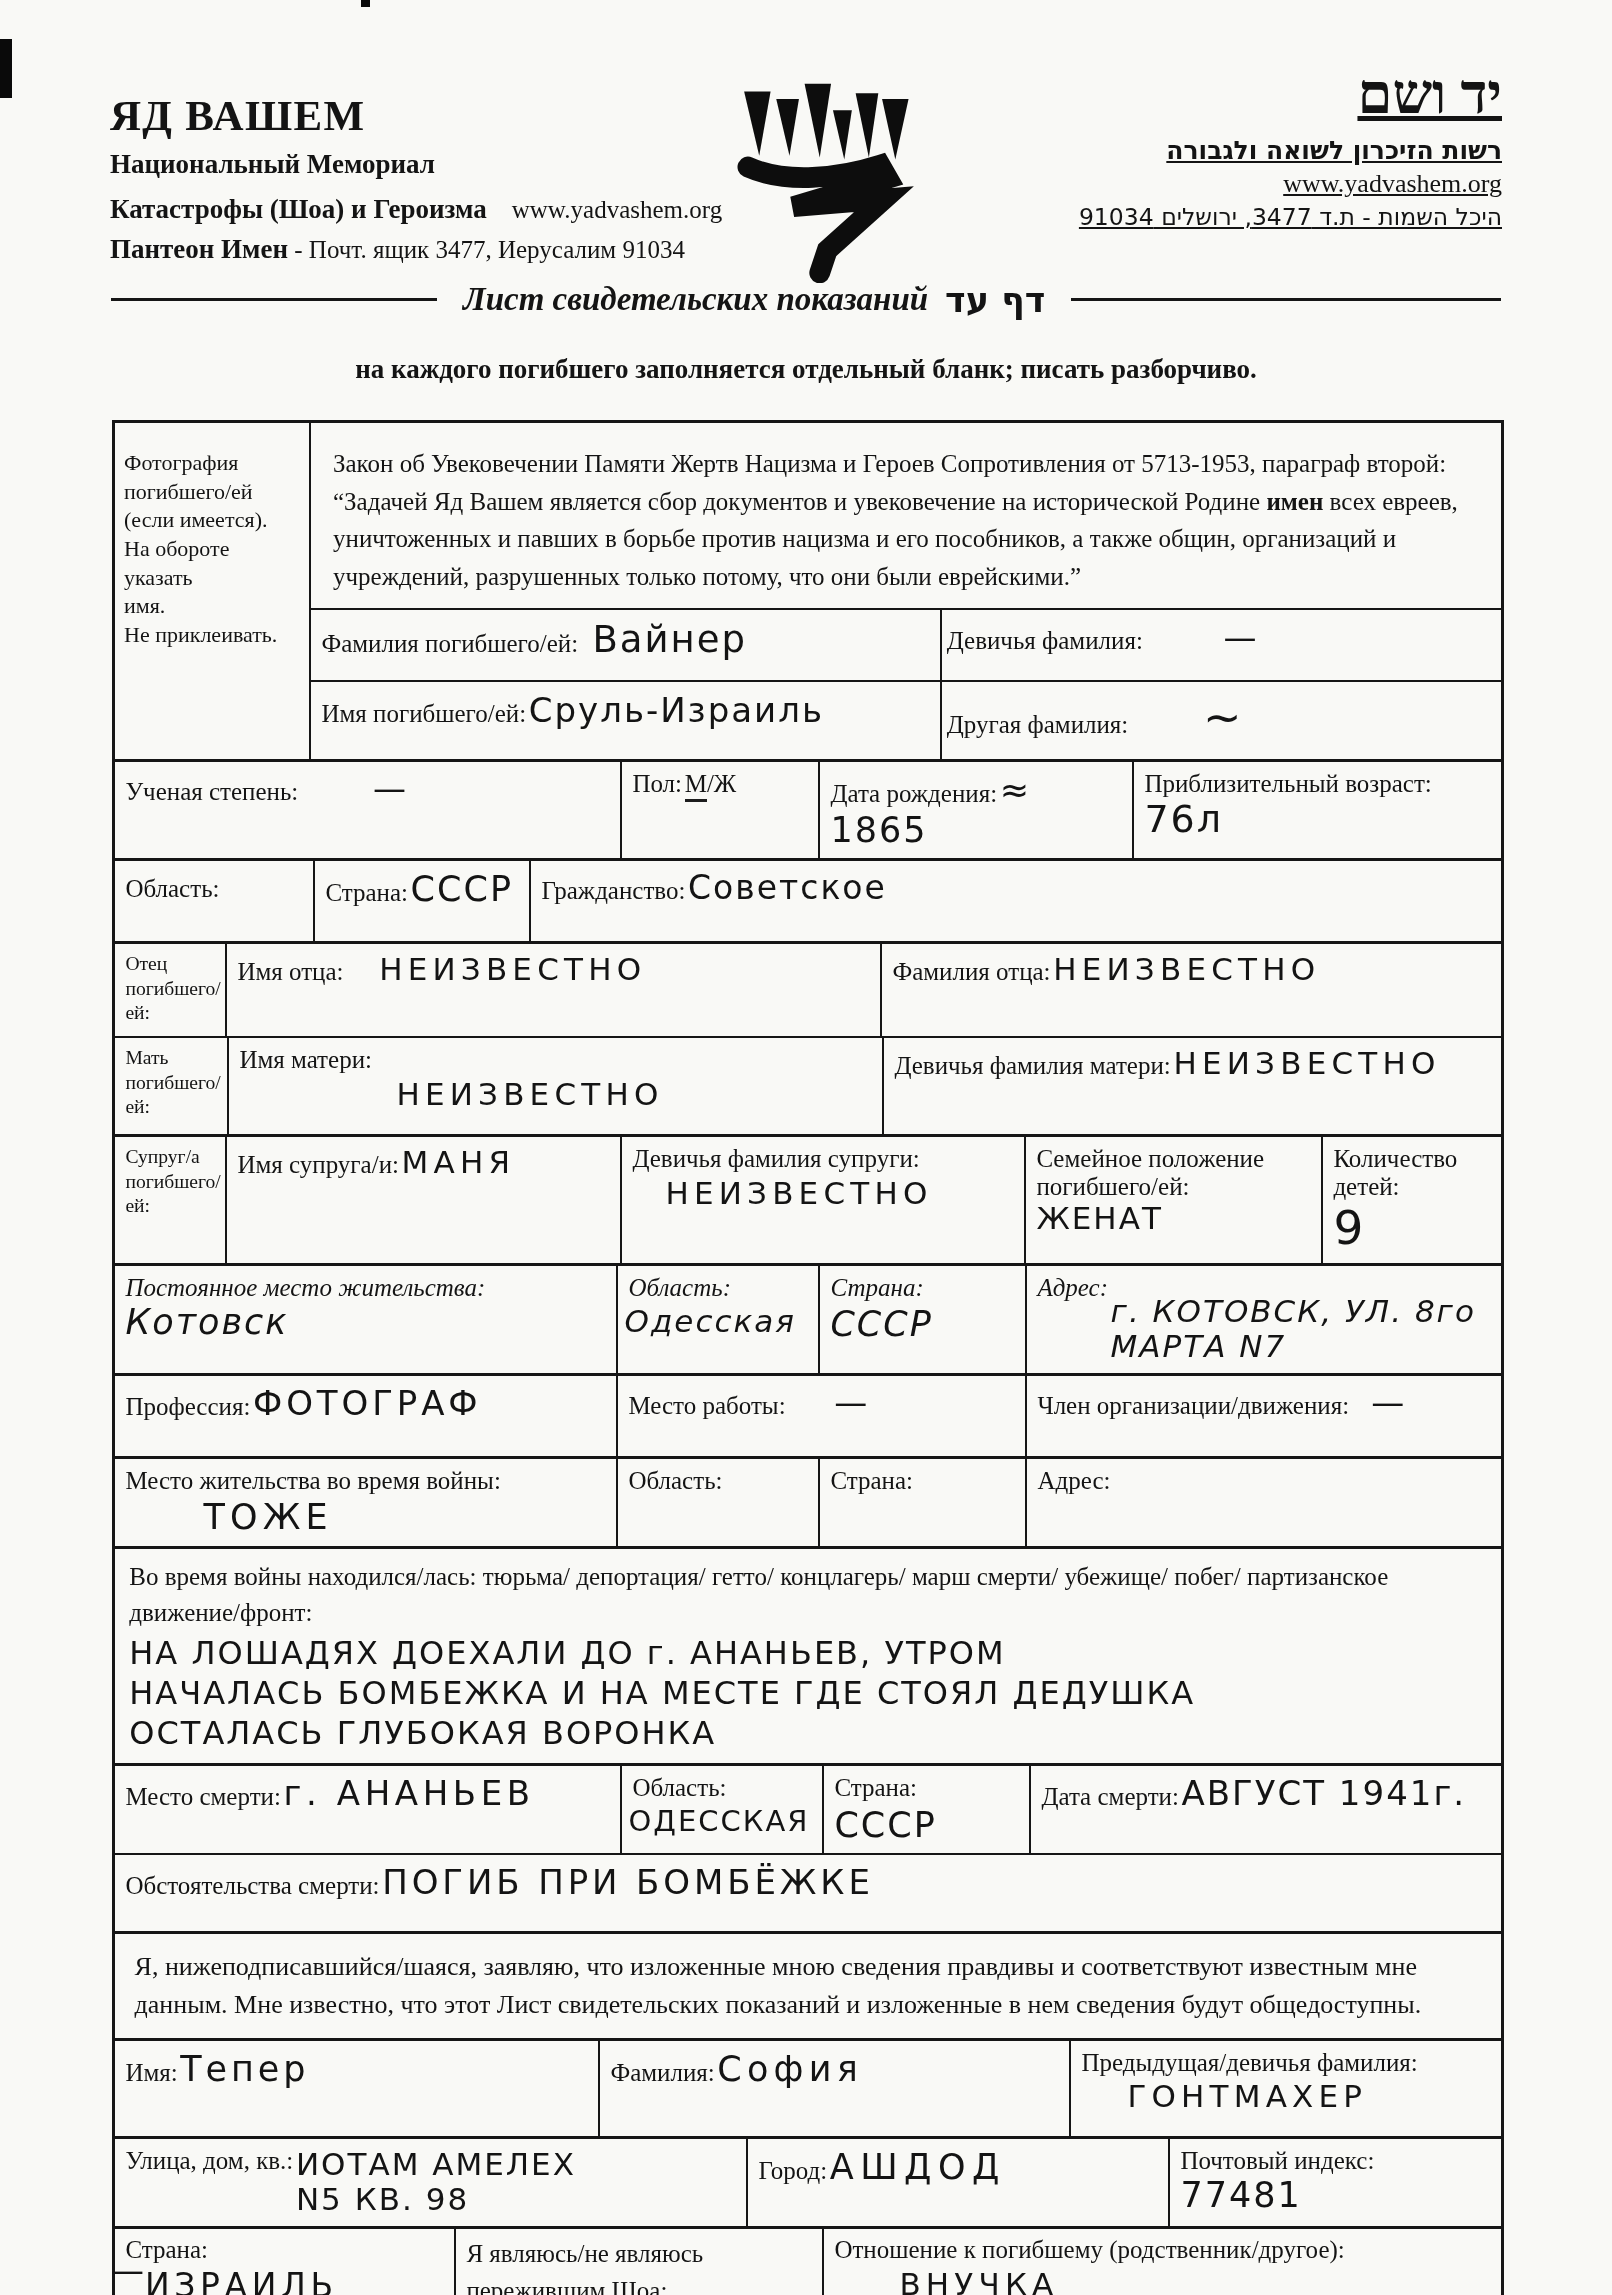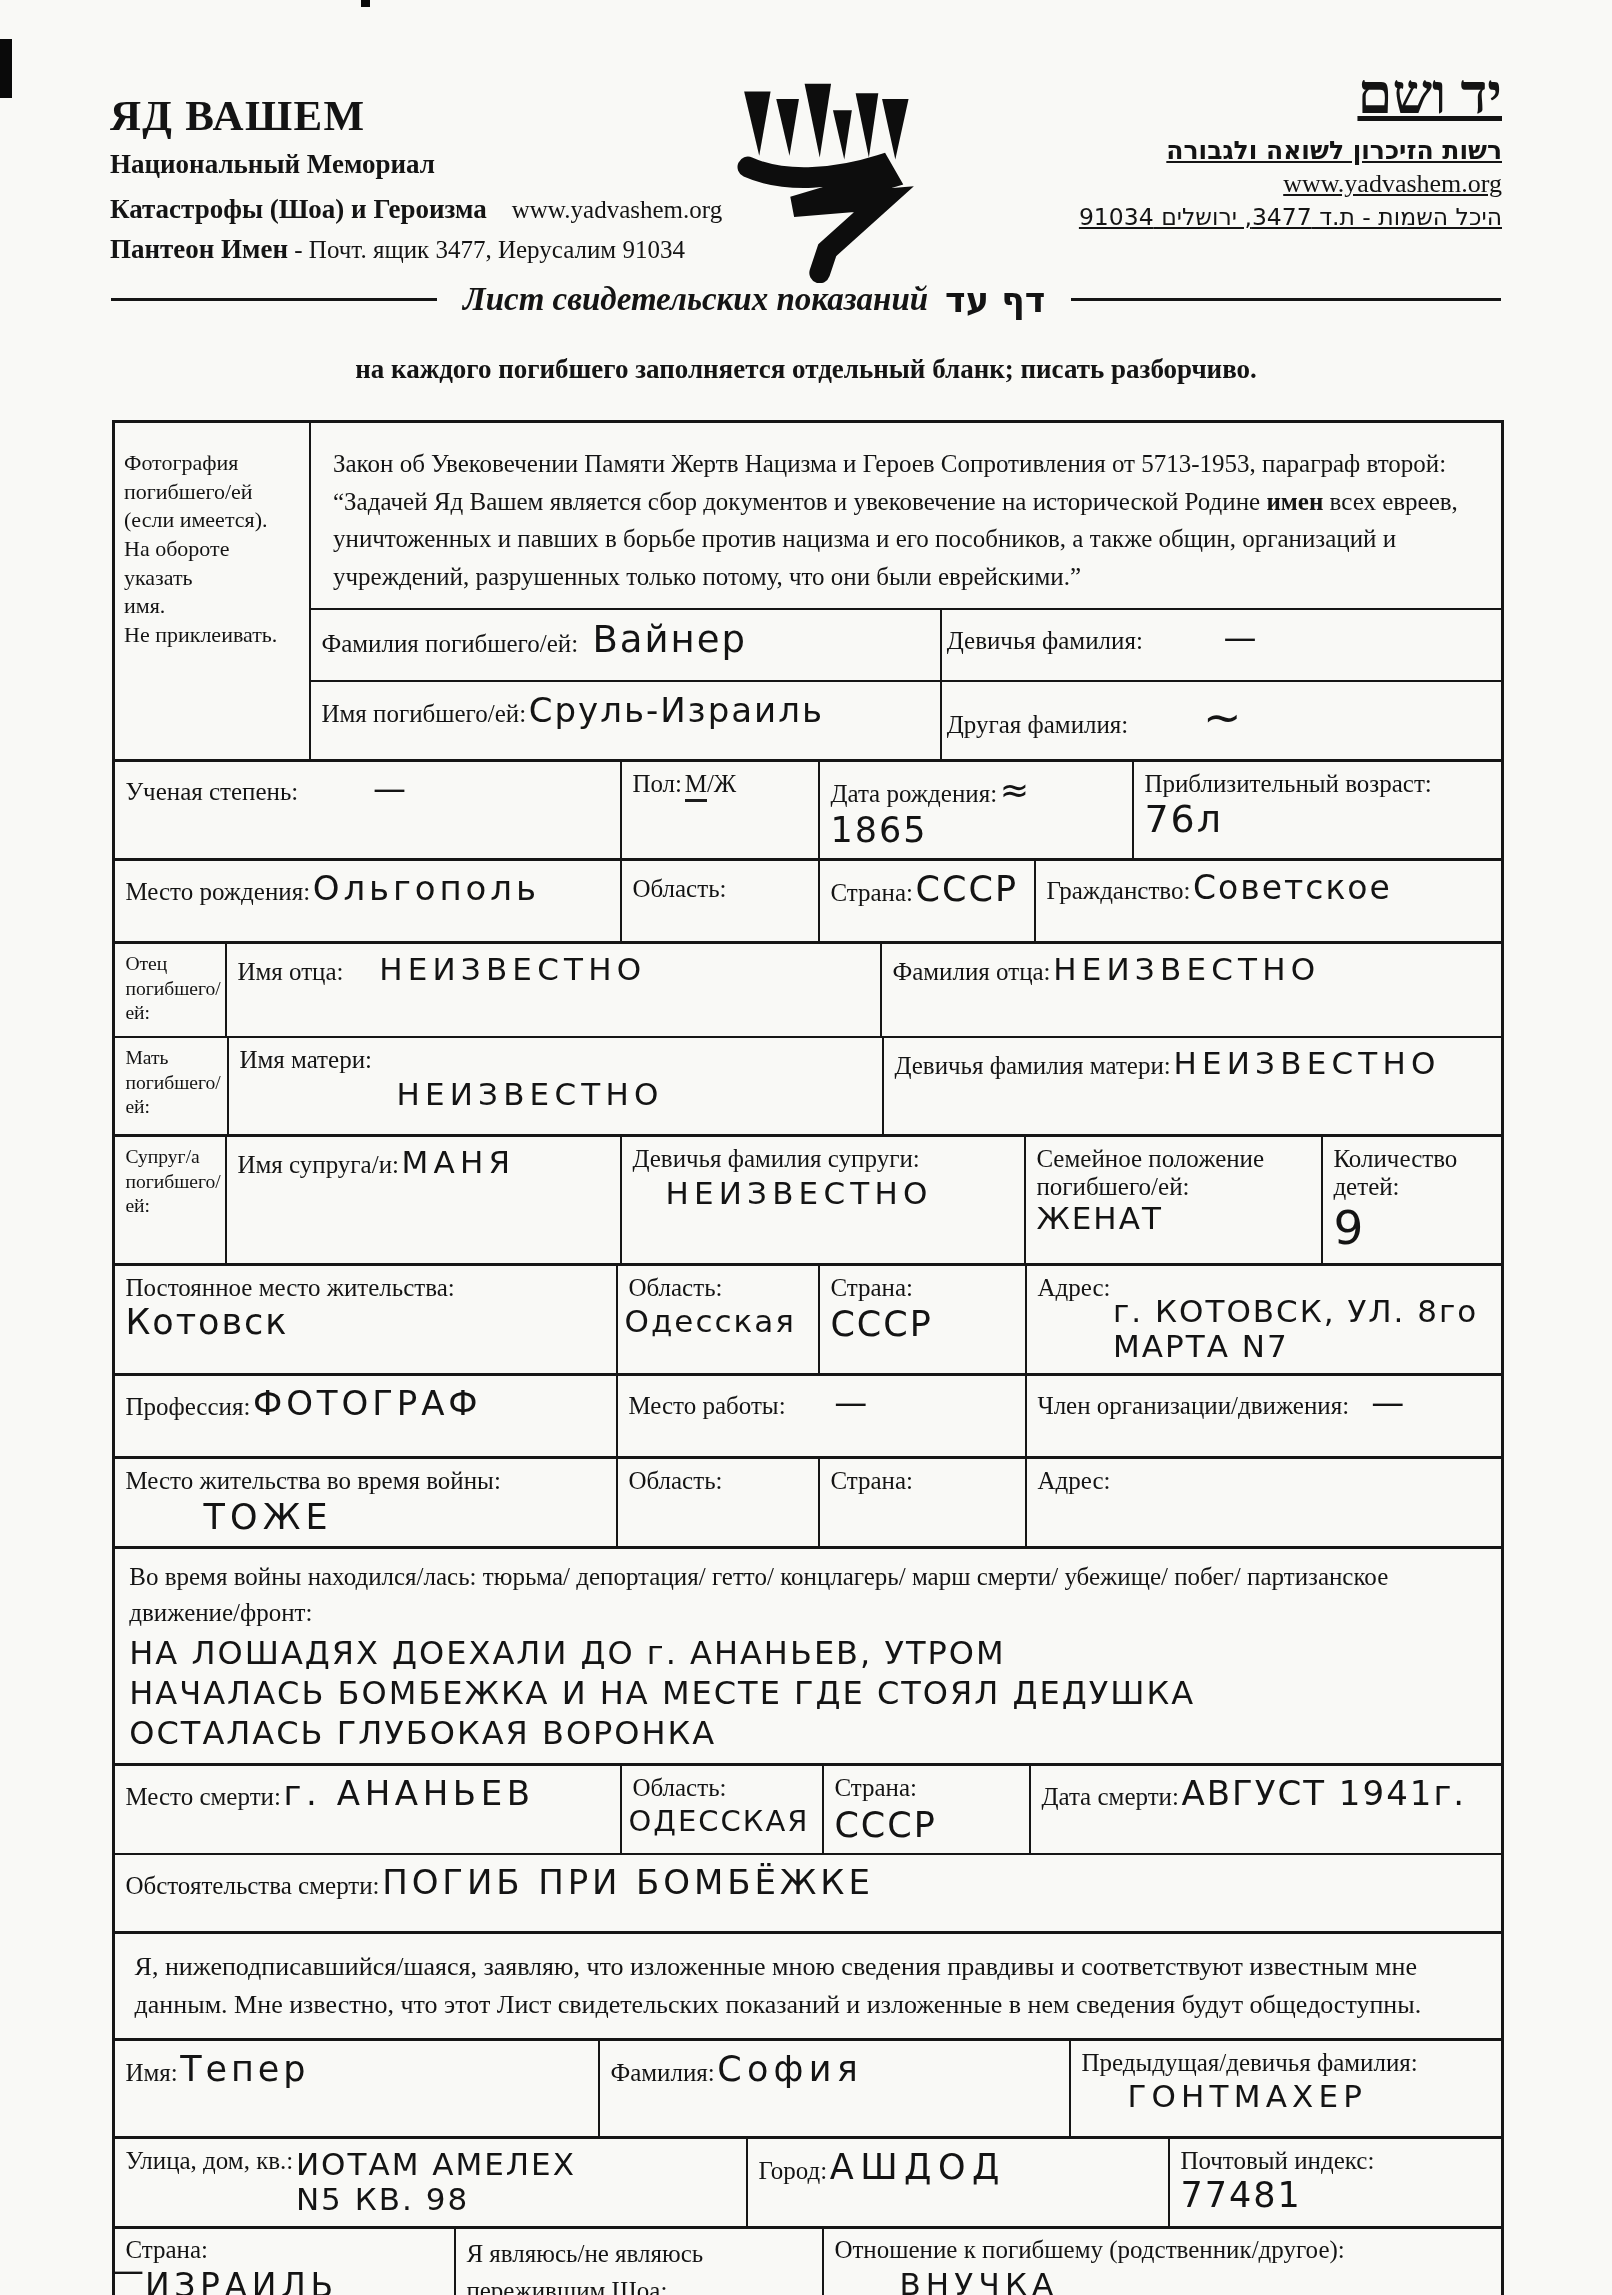--- a/index.html
+++ b/index.html
@@ -157,24 +157,20 @@
         <span class="lbl">Дата рождения:</span>
         <span class="hw" style="font-size:35px;">≈ 1865</span>
       </div>
       <div class="fcell" style="flex:1;">
         <span class="lbl">Приблизительный возраст:</span>
         <span class="hw" style="font-size:38px;">76л</span>
       </div>
     </div>
 
     <div class="frow" style="min-height:83px;">
-      <div class="fcell" style="width:505px;">
-        <span class="lbl">Место рождения:</span>
-        <span class="hw" style="font-size:34px;letter-spacing:3.9px;">Ольгополь</span>
-      </div>
       <div class="fcell" style="width:198px;">
         <span class="lbl">Область:</span>
         <span class="hw"></span>
       </div>
       <div class="fcell" style="width:216px;">
         <span class="lbl">Страна:</span>
         <span class="hw" style="font-size:35px;">СССР</span>
       </div>
       <div class="fcell" style="flex:1;">
         <span class="lbl">Гражданство:</span>
@@ -233,21 +229,21 @@
 погибшего/ей:</span>
         <span class="hw">ЖЕНАТ</span>
       </div>
       <div class="fcell" style="flex:1;">
         <span class="lbl pre" style="display:inline-block;vertical-align:top;">Количество
 детей:</span>
         <span class="hw" style="font-size:47px;">9</span>
       </div>
     </div>
 
-    <div class="frow" style="min-height:85px;">
+    <div class="frow" style="min-height:85px;font-style:italic;">
       <div class="fcell" style="width:501px;">
         <span class="lbl">Постоянное место жительства:</span>
         <span class="hw" style="font-size:35px;">Котовск</span>
       </div>
       <div class="fcell" style="width:202px;">
         <span class="lbl">Область:</span>
         <span class="hw val-below" style="margin-left:-3.9px;">Одесская</span>
       </div>
       <div class="fcell" style="width:207px;">
         <span class="lbl">Страна:</span>

